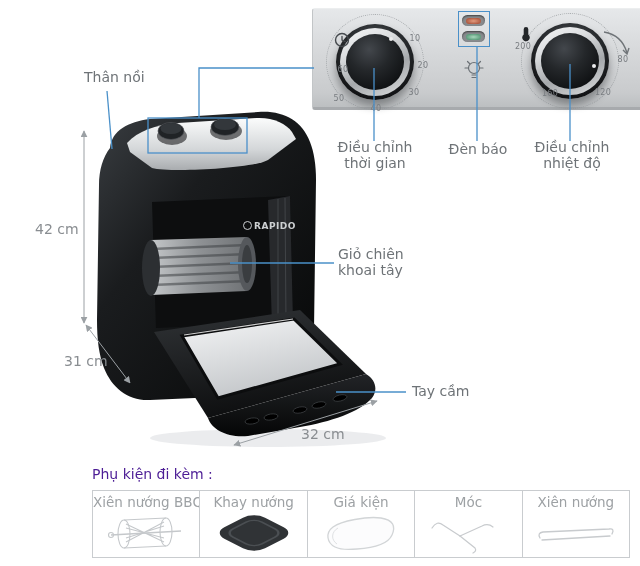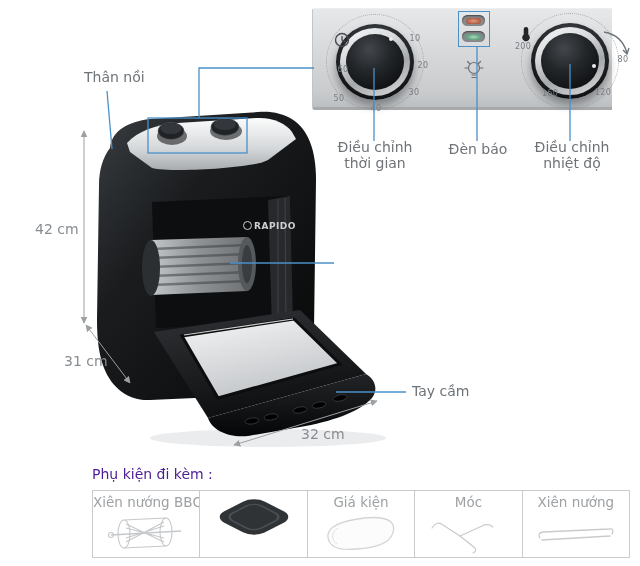--- a/index.html
+++ b/index.html
@@ -1,21 +1,21 @@
 <!DOCTYPE html>
 <html><head>
 <meta charset="utf-8">
 <style>
   html,body{margin:0;padding:0;background:#fff;}
   .stage{position:relative;width:640px;height:566px;background:#fff;overflow:hidden;
          font-family:"DejaVu Sans","Liberation Sans",sans-serif;}
   .stage *{box-sizing:border-box;}
 
   
-  .panel{position:absolute;left:312px;top:8px;width:300px;height:102px;z-index:1;
+  .panel{position:absolute;left:312px;top:8px;width:328px;height:102px;z-index:1;
          background:linear-gradient(180deg,#e6e8ea 0%,#d6d8da 45%,#c9cbcd 85%,#bcbfc1 100%);
          border-left:1px solid #c2c5c7;border-top:1px solid #eceeef;
          border-bottom:3px solid #a7aaad;border-radius:3px 0 0 3px;}
   .tickring{position:absolute;border:1px dotted #9da1a4;border-radius:50%;opacity:.85;}
   .k-outer{position:absolute;border-radius:50%;
            background:radial-gradient(circle at 50% 35%,#5a5e62 0%,#2b2e31 45%,#121315 75%,#0a0b0c 100%);
            box-shadow:0 6px 9px rgba(25,27,29,.4);}
   .k-ring{position:absolute;left:4px;top:4px;width:70px;height:68px;border-radius:50%;
           background:linear-gradient(155deg,#f6f7f8 0%,#dcdee0 30%,#a5a8ab 62%,#c7c9cb 85%,#eeeff0 100%);}
   .k-cap{position:absolute;left:10px;top:10px;width:58px;height:56px;border-radius:50%;
@@ -203,20 +203,21 @@
       <line x1="84" y1="131" x2="84" y2="323" marker-start="url(#arr)" marker-end="url(#arr)"></line>
       <line x1="86" y1="325" x2="130" y2="383" marker-start="url(#arr)" marker-end="url(#arr)"></line>
       <line x1="234" y1="445" x2="377" y2="401" marker-start="url(#arr)" marker-end="url(#arr)"></line>
     </g>
   </svg>
 
   <div class="lbl" style="left:329px;top:139px;width:92px;">Điều chỉnh thời gian</div>
   <div class="lbl" style="left:428px;top:141px;width:100px;">Đèn báo</div>
   <div class="lbl" style="left:526px;top:139px;width:92px;">Điều chỉnh nhiệt độ</div>
   <div class="lbl" style="left:84px;top:69px;width:70px;text-align:left;">Thân nồi</div>
+  <div class="lbl" style="left:338px;top:246px;width:74px;text-align:left;">Giỏ chiên khoai tây</div>
   <div class="lbl" style="left:412px;top:383px;width:70px;text-align:left;">Tay cầm</div>
 
   <div class="dim" style="left:35px;top:221px;">42 cm</div>
   <div class="dim" style="left:64px;top:353px;">31 cm</div>
   <div class="dim" style="left:301px;top:426px;">32 cm</div>
 
   <span class="brand">RAPIDO</span>
 
   <div class="acc-head">Phụ kiện đi kèm :</div>
   <div class="acc-table">
@@ -226,20 +227,21 @@
         <g fill="none" stroke="#c5c8cb" stroke-width="1.1">
           <ellipse cx="28" cy="23" rx="6" ry="14"></ellipse>
           <ellipse cx="70" cy="21" rx="6" ry="14"></ellipse>
           <path d="M28,9 L70,7 M28,37 L70,35 M30,13 L68,31 M30,31 L68,11 M30,17 L68,27 M30,27 L68,15"></path>
           <path d="M15,24 L85,20" stroke-width="1.4"></path>
           <circle cx="15" cy="24" r="2.5"></circle>
         </g>
       </svg>
     </div>
     <div class="acc-cell">
+      <span class="acc-label">Khay nướng</span>
       <svg width="100" height="44" viewBox="0 0 100 44">
         <g transform="translate(50,22) scale(1.2,0.62) rotate(45)">
           <rect x="-24" y="-24" width="48" height="48" rx="13" fill="#303336"></rect>
           <rect x="-17" y="-17" width="34" height="34" rx="9" fill="none" stroke="#4b4f53" stroke-width="2"></rect>
         </g>
       </svg>
     </div>
     <div class="acc-cell">
       <span class="acc-label">Giá kiện</span>
       <svg width="100" height="44" viewBox="0 0 100 44">

